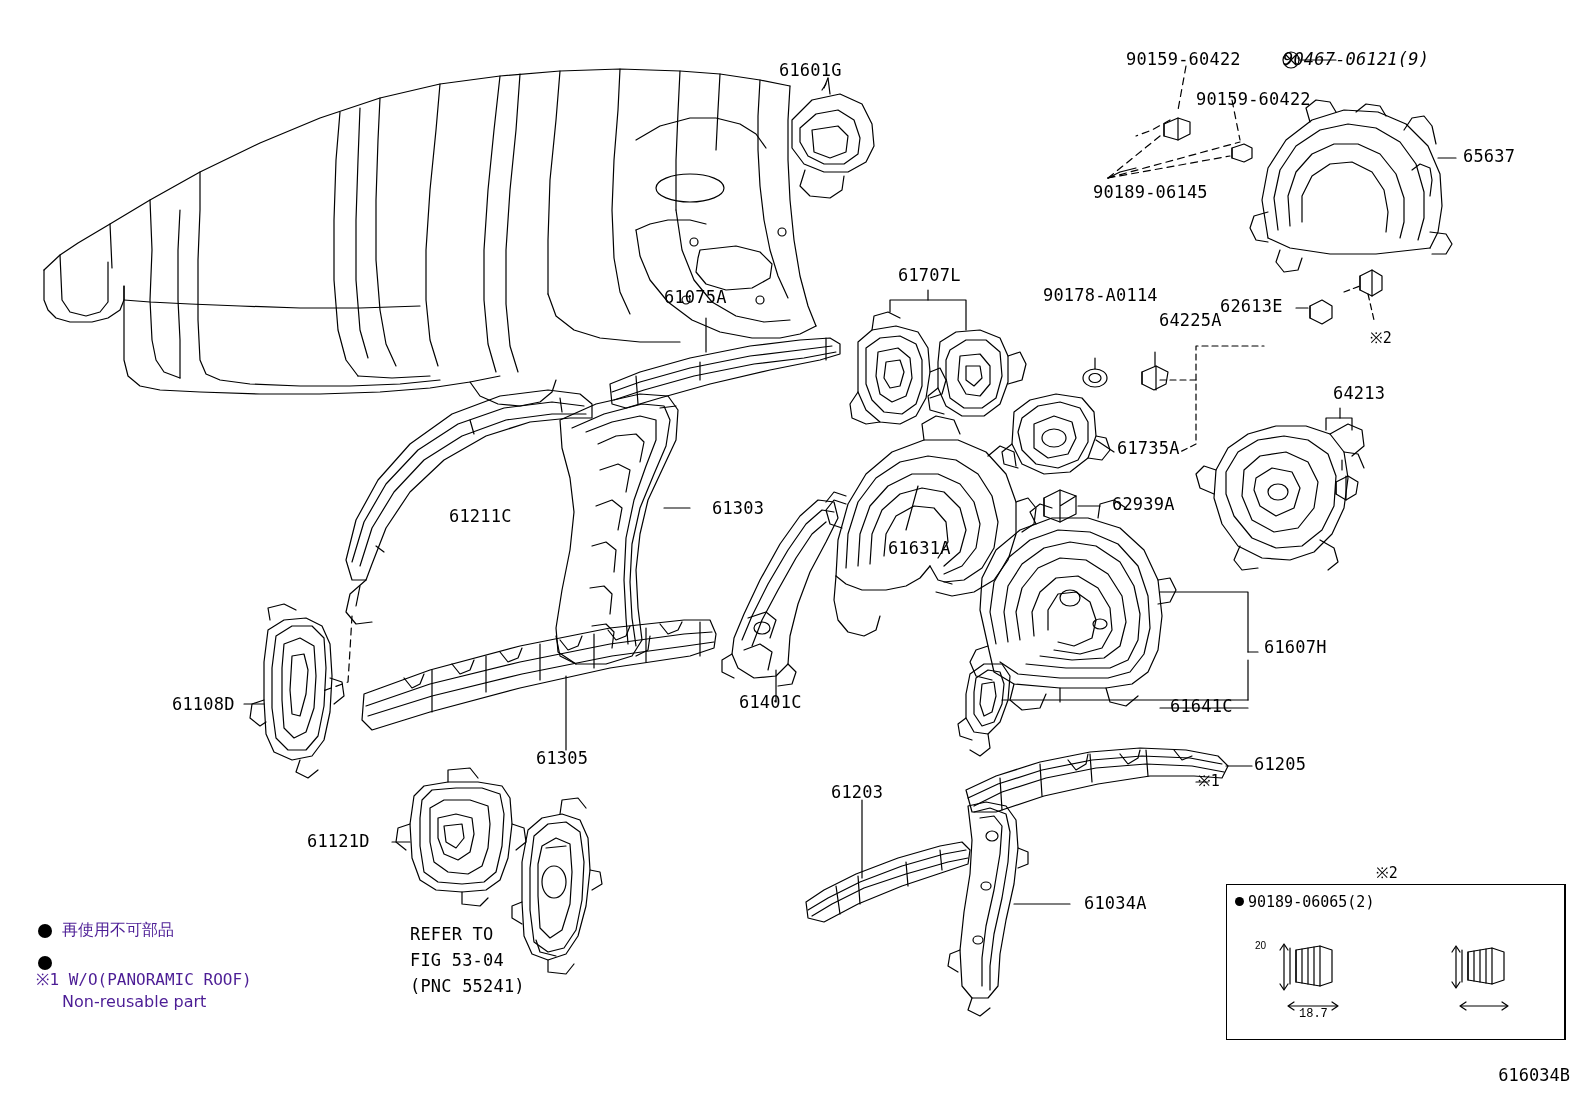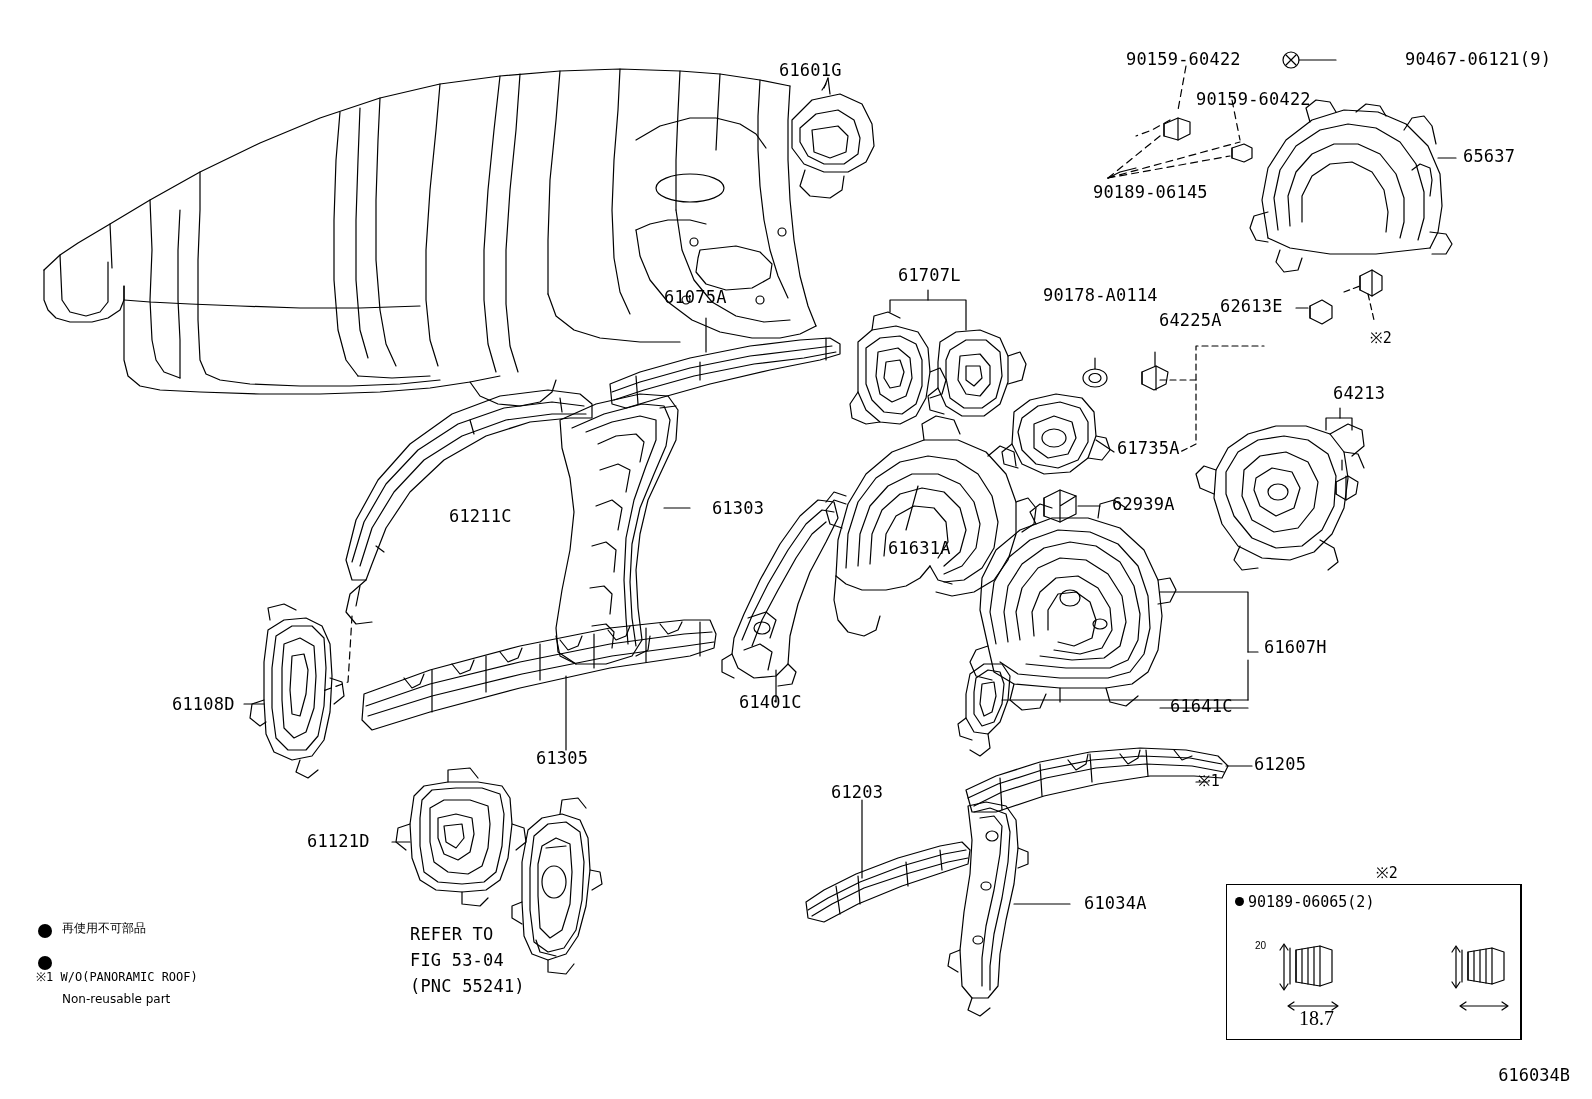--- a/index.html
+++ b/index.html
@@ -20,37 +20,37 @@
     font-family: "DejaVu Sans Mono", monospace;
     font-size: 17px;
     color: #000000;
     white-space: nowrap;
     letter-spacing: 0.2px;
   }
   .lbl.small { font-size: 15px; }
   .note {
     position: absolute;
     font-family: "DejaVu Sans", sans-serif;
-    font-size: 12px;
-    color: #000000;
+    font-size: 16px;
+    color: #4c1d95;
     white-space: nowrap;
   }
   .note.mono { font-family: "DejaVu Sans Mono", monospace; }
   svg.layer {
     position: absolute;
     left: 0; top: 0;
     width: 1592px;
     height: 1099px;
     pointer-events: none;
   }
   .legend-box {
     position: absolute;
     left: 1226px;
     top: 884px;
-    width: 296px;
+    width: 340px;
     height: 156px;
     border: 1.5px solid #000;
     box-sizing: border-box;
     display: flex;
   }
   .legend-cell {
     flex: 1 1 50%;
     position: relative;
     box-sizing: border-box;
   }
@@ -73,22 +73,22 @@
     position: relative;
     top: -1px;
   }
   .legend-dim-v {
     position: absolute;
     font-family: Liberation Sans, sans-serif;
     font-size: 10px;
   }
   .legend-dim-h {
     position: absolute;
-    font-family: Liberation Serif, serif;
-    font-size: 20px;
+    font-family: Liberation Mono, monospace;
+    font-size: 12px;
   }
   .code-br {
     position: absolute;
     right: 22px;
     bottom: 14px;
     font-family: "DejaVu Sans Mono", monospace;
     font-size: 17px;
   }
 </style>
 </head>
@@ -441,21 +441,21 @@
       <path d="M1456 948 L1456 986 M1452 952 L1456 946 L1460 952 M1452 982 L1456 988 L1460 982"></path>
       <path d="M1462 1006 L1506 1006 M1466 1002 L1460 1006 L1466 1010 M1502 1002 L1508 1006 L1502 1010"></path>
 
       <circle cx="45" cy="931" r="7" fill="#000" stroke="none"></circle>
       <circle cx="45" cy="963" r="7" fill="#000" stroke="none"></circle>
     </g>
   </svg>
 
   <div class="lbl" style="left:779px; top:60px;">61601G</div>
   <div class="lbl" style="left:1126px; top:49px;">90159-60422</div>
-  <div class="lbl" style="left:1405px; top:49px;">90467-06121(9)</div>
+  <div class="lbl" style="left:1283px; top:49px;font-style:italic;">90467-06121(9)</div>
   <div class="lbl" style="left:1196px; top:89px;">90159-60422</div>
   <div class="lbl" style="left:1463px; top:146px;">65637</div>
   <div class="lbl" style="left:1093px; top:182px;">90189-06145</div>
 
   <div class="lbl" style="left:898px; top:265px;">61707L</div>
   <div class="lbl" style="left:664px; top:287px;">61075A</div>
   <div class="lbl" style="left:1043px; top:285px;">90178-A0114</div>
   <div class="lbl" style="left:1127px; top:310px;margin-left:32px;">64225A</div>
   <div class="lbl" style="left:1220px; top:296px;">62613E</div>
   <div class="lbl" style="left:1333px; top:383px;">64213</div>

